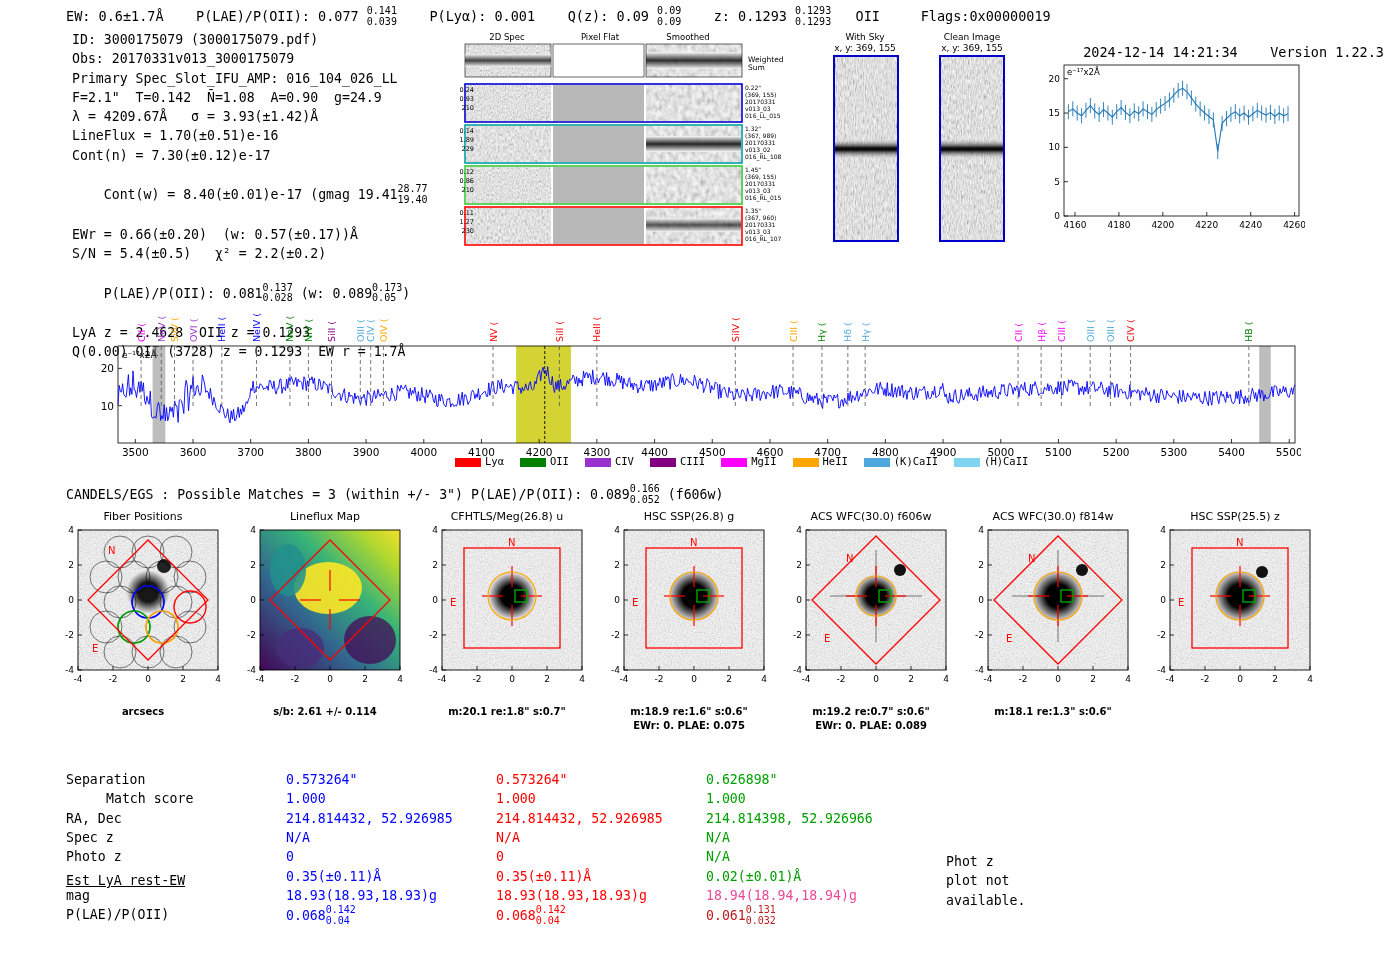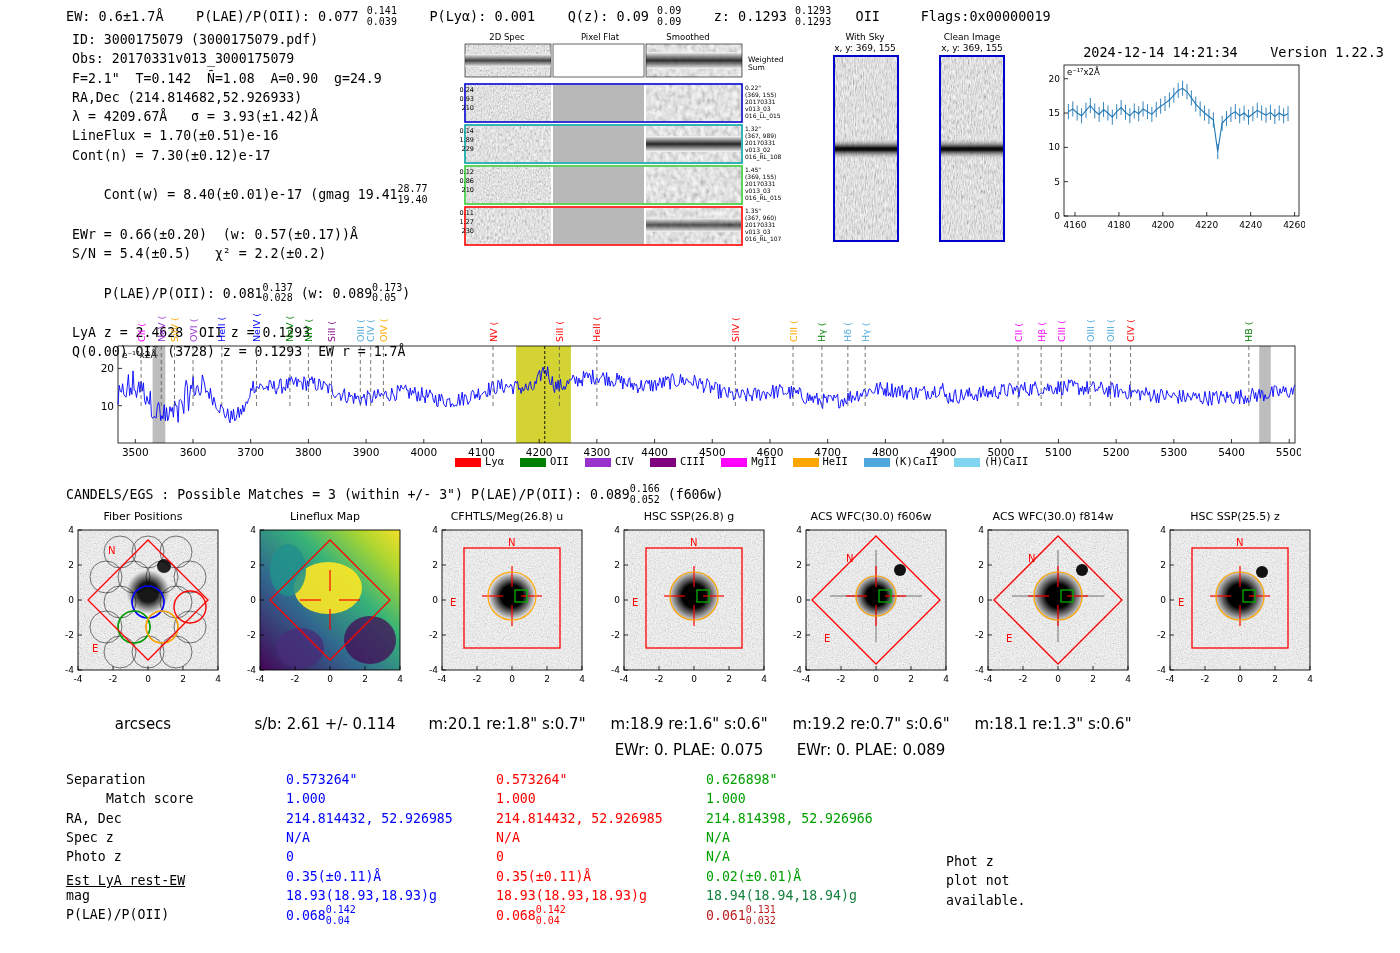--- a/index.html
+++ b/index.html
@@ -35,21 +35,21 @@
   .lgsw { display:inline-block; width:26px; height:9px; vertical-align:middle; margin-right:4px; }
   .lgitem { display:inline-block; margin-right:16px; }
 
   
   #candels { top:484px; left:66px; font-size:13.2px; }
 
   
   #imgrow { top:510px; left:0px; width:1400px; height:220px; }
   .ipanel { position:absolute; top:0; width:190px; }
   .ititle { text-align:center; font-size:11px; margin-bottom:3px; }
-  .icap { text-align:center; font-size:15px; line-height:12px; margin-top:14px; }
+  .icap { text-align:center; font-size:10px; line-height:12px; margin-top:2px;font-weight:bold; }
 
   
   #bottom { top:770px; left:66px; font-size:13.2px; line-height:19.3px; }
   #bottom .lbl { position:absolute; left:0; white-space:pre; }
   .col1 { position:absolute; left:220px; white-space:pre; color:#0000ff; }
   .col2 { position:absolute; left:430px; white-space:pre; color:#ff0000; }
   .col3 { position:absolute; left:640px; white-space:pre; color:#00a000; }
   #photoznote { position:absolute; left:880px; top:82px; font-size:13.2px; color:#000; }
 
   svg { display:block; }
@@ -84,22 +84,22 @@
 </div>
 <div class="abs mono" id="version">
   <span>2024-12-14 14:21:34</span>
   <span>&nbsp;&nbsp;</span>
   <span>Version 1.22.3</span>
 </div>
 
 <div class="abs mono" id="infoblock">
   <div>ID: 3000175079 (3000175079.pdf)</div>
   <div>Obs: 20170331v013_3000175079</div>
+  <div>Primary Spec_Slot_IFU_AMP: 016_104_026_LL</div>
   <div>F=2.1"  T=0.142  N̄=1.08  A=0.90  g=24.9</div>
-  <div>RA,Dec (214.814682,52.926933)</div>
   <div>λ = 4209.67Å   σ = 3.93(±1.42)Å</div>
   <div>LineFlux = 1.70(±0.51)e-16</div>
   <div>Cont(n) = 7.30(±0.12)e-17</div>
   <div>
     <span>Cont(w) = 8.40(±0.01)e-17 (gmag 19.41</span><span class="frac"><span>28.77</span><br><span>19.40</span></span>
   </div>
   <div>EWr = 0.66(±0.20)  (w: 0.57(±0.17))Å</div>
   <div>S/N = 5.4(±0.5)   χ² = 2.2(±0.2)</div>
   <div>
     <span>P(LAE)/P(OII): 0.081</span><span class="frac"><span>0.137</span><br><span>0.028</span></span><span>&nbsp;</span><span>(w: 0.089</span><span class="frac"><span>0.173</span><br><span>0.05</span></span><span>)</span>
@@ -899,16 +899,16 @@
     <div class="col2" style="top: 77.2px; color: rgb(255, 0, 0);">0</div>
     <div class="col2" style="top: 96.5px; color: rgb(255, 0, 0);">0.35(±0.11)Å</div>
     <div class="col2" style="top: 115.8px; color: rgb(255, 0, 0);">18.93(18.93,18.93)g</div>
     <div class="col2" style="top: 135.1px; color: rgb(255, 0, 0);"><span>0.068</span><span class="frac"><span>0.142</span><br><span>0.04</span></span></div>
     <div class="col3" style="top: 0px; color: rgb(0, 160, 0);">0.626898"</div>
     <div class="col3" style="top: 19.3px; color: rgb(0, 160, 0);">1.000</div>
     <div class="col3" style="top: 38.6px; color: rgb(0, 160, 0);">214.814398, 52.926966</div>
     <div class="col3" style="top: 57.9px; color: rgb(0, 160, 0);">N/A</div>
     <div class="col3" style="top: 77.2px; color: rgb(0, 160, 0);">N/A</div>
     <div class="col3" style="top: 96.5px; color: rgb(0, 160, 0);">0.02(±0.01)Å</div>
-    <div class="col3" style="top: 115.8px; color: #15803d; text-align: center;">18.94(18.94,18.94)g</div>
+    <div class="col3" style="top: 115.8px; color: #ec4899; text-align: center;">18.94(18.94,18.94)g</div>
     <div class="col3" style="top: 135.1px; color: #b91c1c;"><span>0.061</span><span class="frac"><span>0.131</span><br><span>0.032</span></span></div>
     <div id="photoznote">Phot z plot not available.</div>
   </div>
 
 </body></html>

